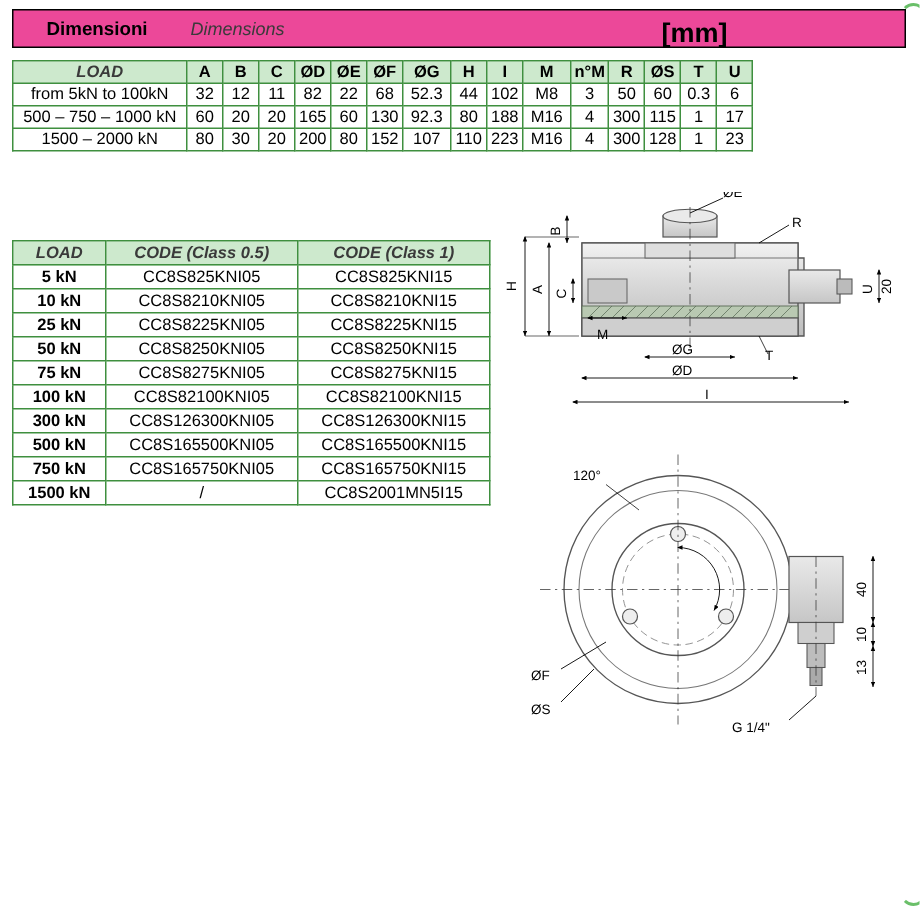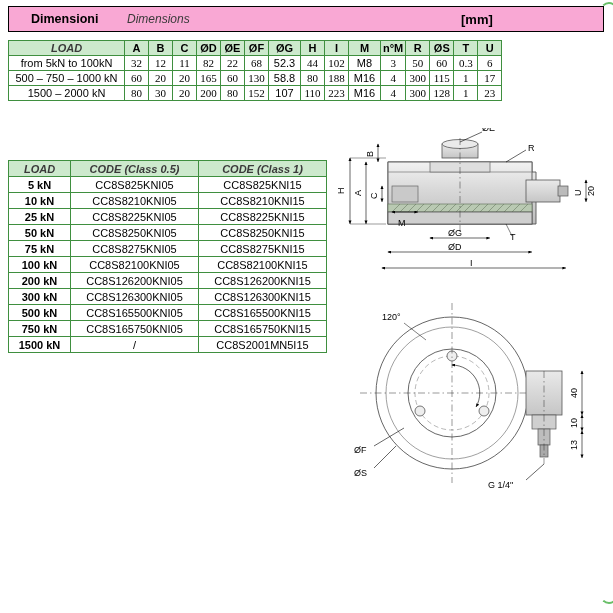--- a/index.html
+++ b/index.html
@@ -9,34 +9,34 @@
     font-family:"Liberation Sans", sans-serif;
     font-size:11px;
     color:#000;
     position:relative;
     overflow:hidden;
   }
   
   #header-bar{
     position:absolute;left:8px;top:6px;width:596px;height:26px;
     border:1px solid #000;
-    background:#f9a8d4;
+    background:#ec4899;
     box-sizing:border-box;
   }
   #header-bar .hdr-it{
     position:absolute;left:22px;top:5px;
     font-weight:bold;font-size:12.5px;
   }
   #header-bar .hdr-en{
     position:absolute;left:118px;top:5px;
     font-style:italic;font-size:12px;color:#3a3a3a;
   }
   #header-bar .hdr-unit{
-    position:absolute;left:452px;top:5px;
-    font-weight:bold;font-size:13px;
+    position:absolute;left:432px;top:5px;
+    font-weight:bold;font-size:18px;
   }
   
   .corner-accent{
     position:absolute;width:14px;height:14px;border:2px solid #6abf69;
     border-radius:50%;
   }
   
   #dim-table{
     position:absolute;left:8px;top:40px;
     border-collapse:collapse;
@@ -57,21 +57,21 @@
   }
   #dim-table thead th.plain{
     font-style:normal;
     color:#000;
   }
   #dim-table td.lblcol{
     font-weight:normal;
     text-align:center;
     width:116px;
   }
-  #dim-table td.val{width:24px;font-family:Liberation Serif, serif;}
+  #dim-table td.val{width:24px;}
   #dim-table td.valwide{width:32px;text-align:center;}
   
   #code-table{
     position:absolute;left:8px;top:160px;
     border-collapse:collapse;
     font-size:11px;
   }
   #code-table th,#code-table td{
     border:1px solid #3f8f3f;
     padding:1px 3px;
@@ -152,21 +152,21 @@
       <td class="val">6</td>
     </tr>
     <tr>
       <td class="lblcol">500 – 750 – 1000 kN</td>
       <td class="val">60</td>
       <td class="val">20</td>
       <td class="val">20</td>
       <td class="val">165</td>
       <td class="val">60</td>
       <td class="val">130</td>
-      <td class="valwide">58.8</td>
+      <td class="valwide">92.3</td>
       <td class="val">80</td>
       <td class="val">188</td>
       <td class="valwide">M16</td>
       <td class="val">4</td>
       <td class="val">300</td>
       <td class="val">115</td>
       <td class="val">1</td>
       <td class="val">17</td>
     </tr>
     <tr>
@@ -221,25 +221,20 @@
     </tr>
     <tr>
       <td class="loadcell">75 kN</td>
       <td class="codecell">CC8S8275KNI05</td>
       <td class="codecell">CC8S8275KNI15</td>
     </tr>
     <tr>
       <td class="loadcell">100 kN</td>
       <td class="codecell">CC8S82100KNI05</td>
       <td class="codecell">CC8S82100KNI15</td>
-    </tr>
-    <tr>
-      <td class="loadcell">200 kN</td>
-      <td class="codecell">CC8S126200KNI05</td>
-      <td class="codecell">CC8S126200KNI15</td>
     </tr>
     <tr>
       <td class="loadcell">300 kN</td>
       <td class="codecell">CC8S126300KNI05</td>
       <td class="codecell">CC8S126300KNI15</td>
     </tr>
     <tr>
       <td class="loadcell">500 kN</td>
       <td class="codecell">CC8S165500KNI05</td>
       <td class="codecell">CC8S165500KNI15</td>

